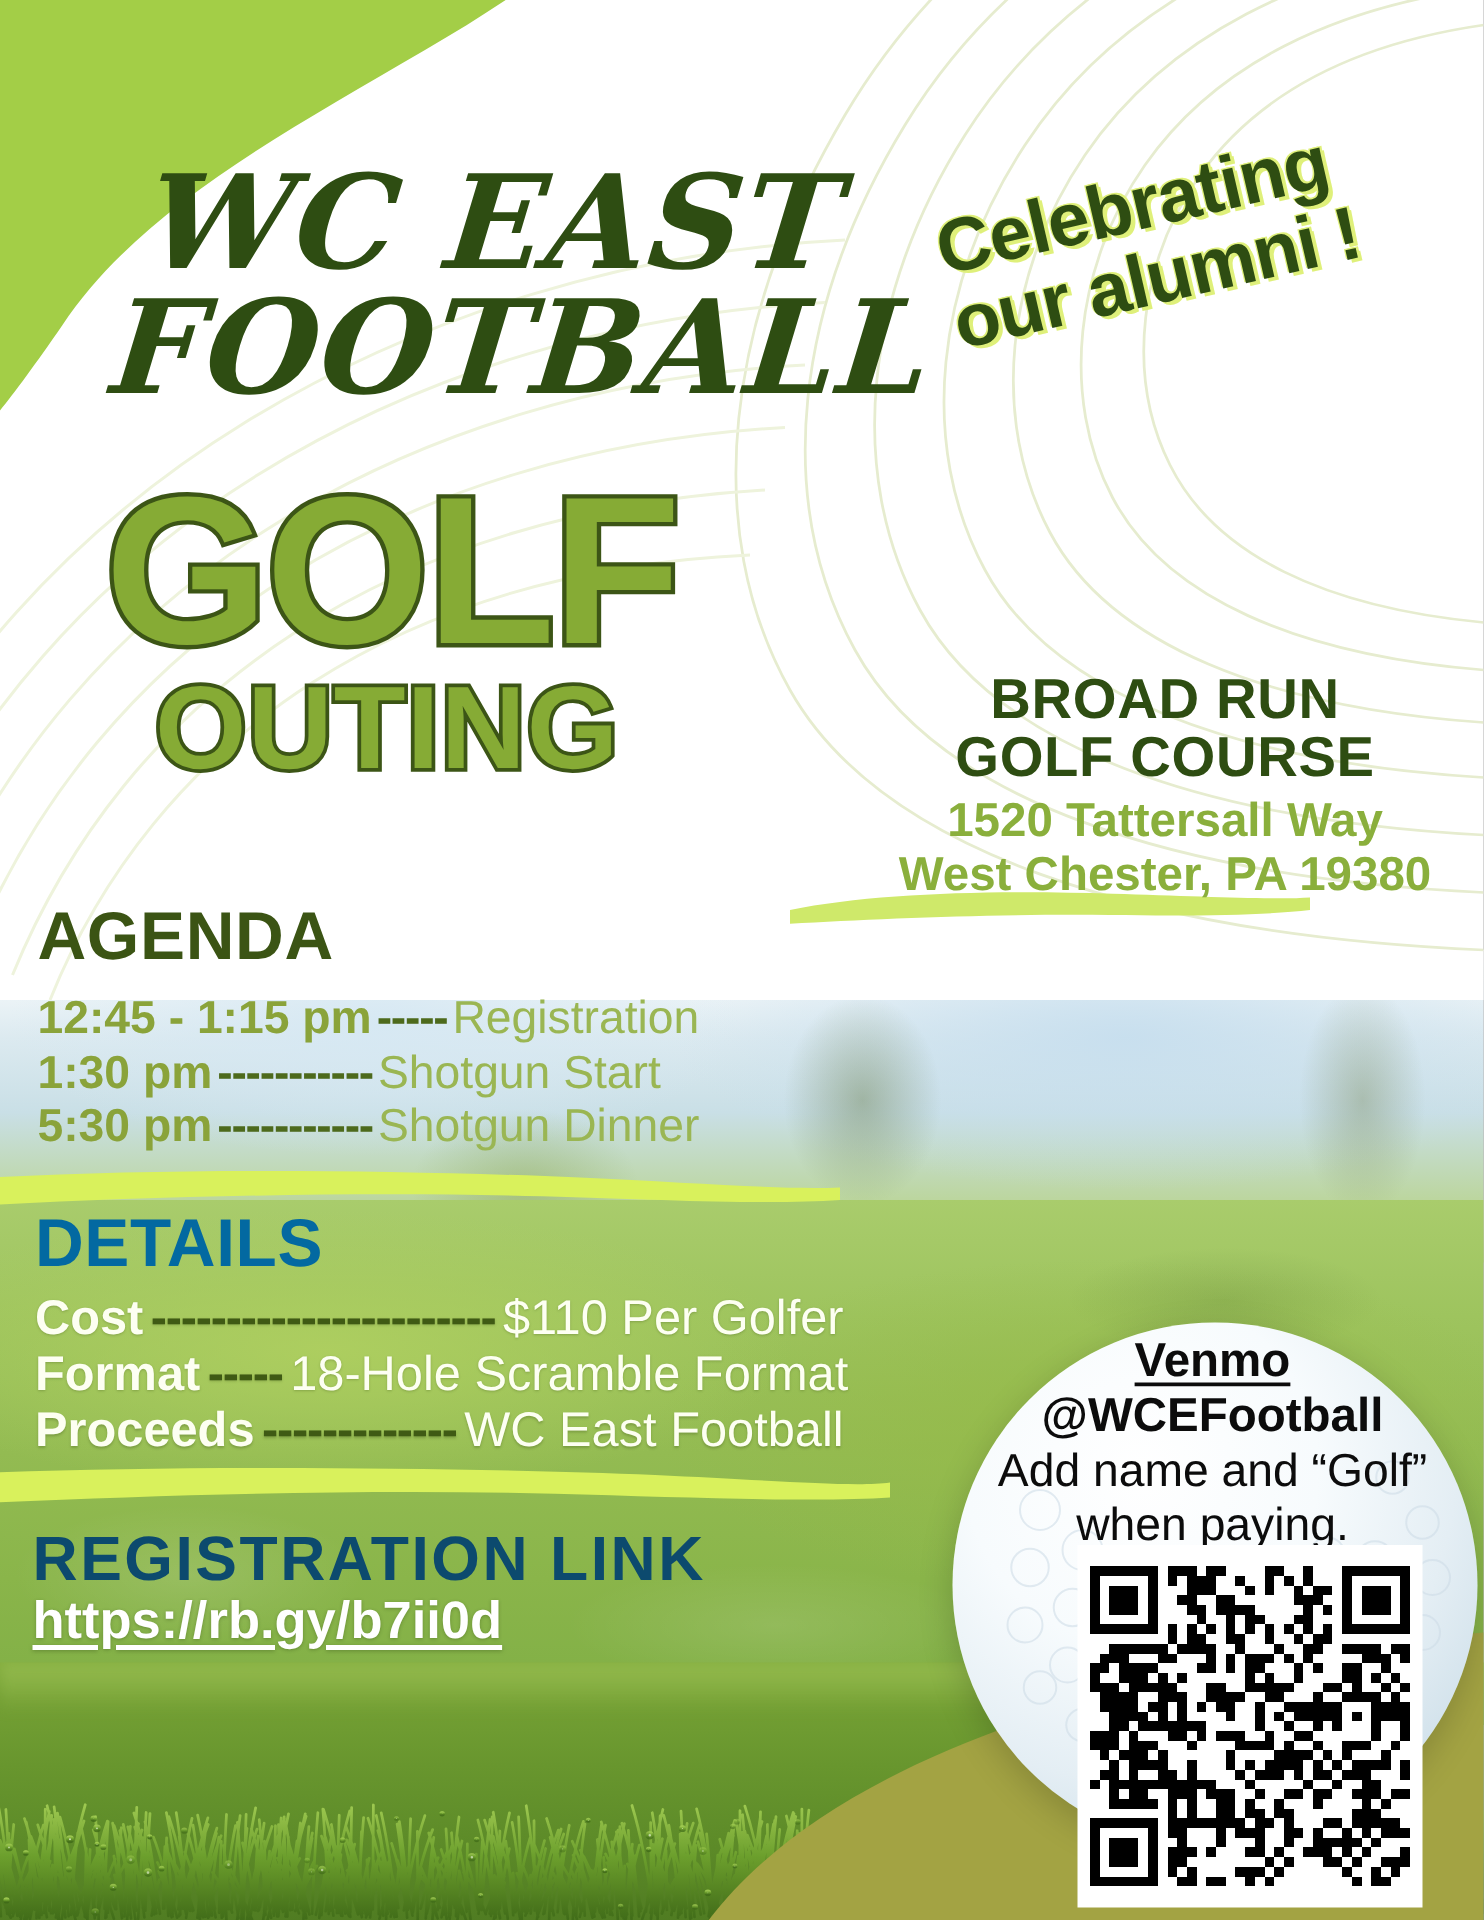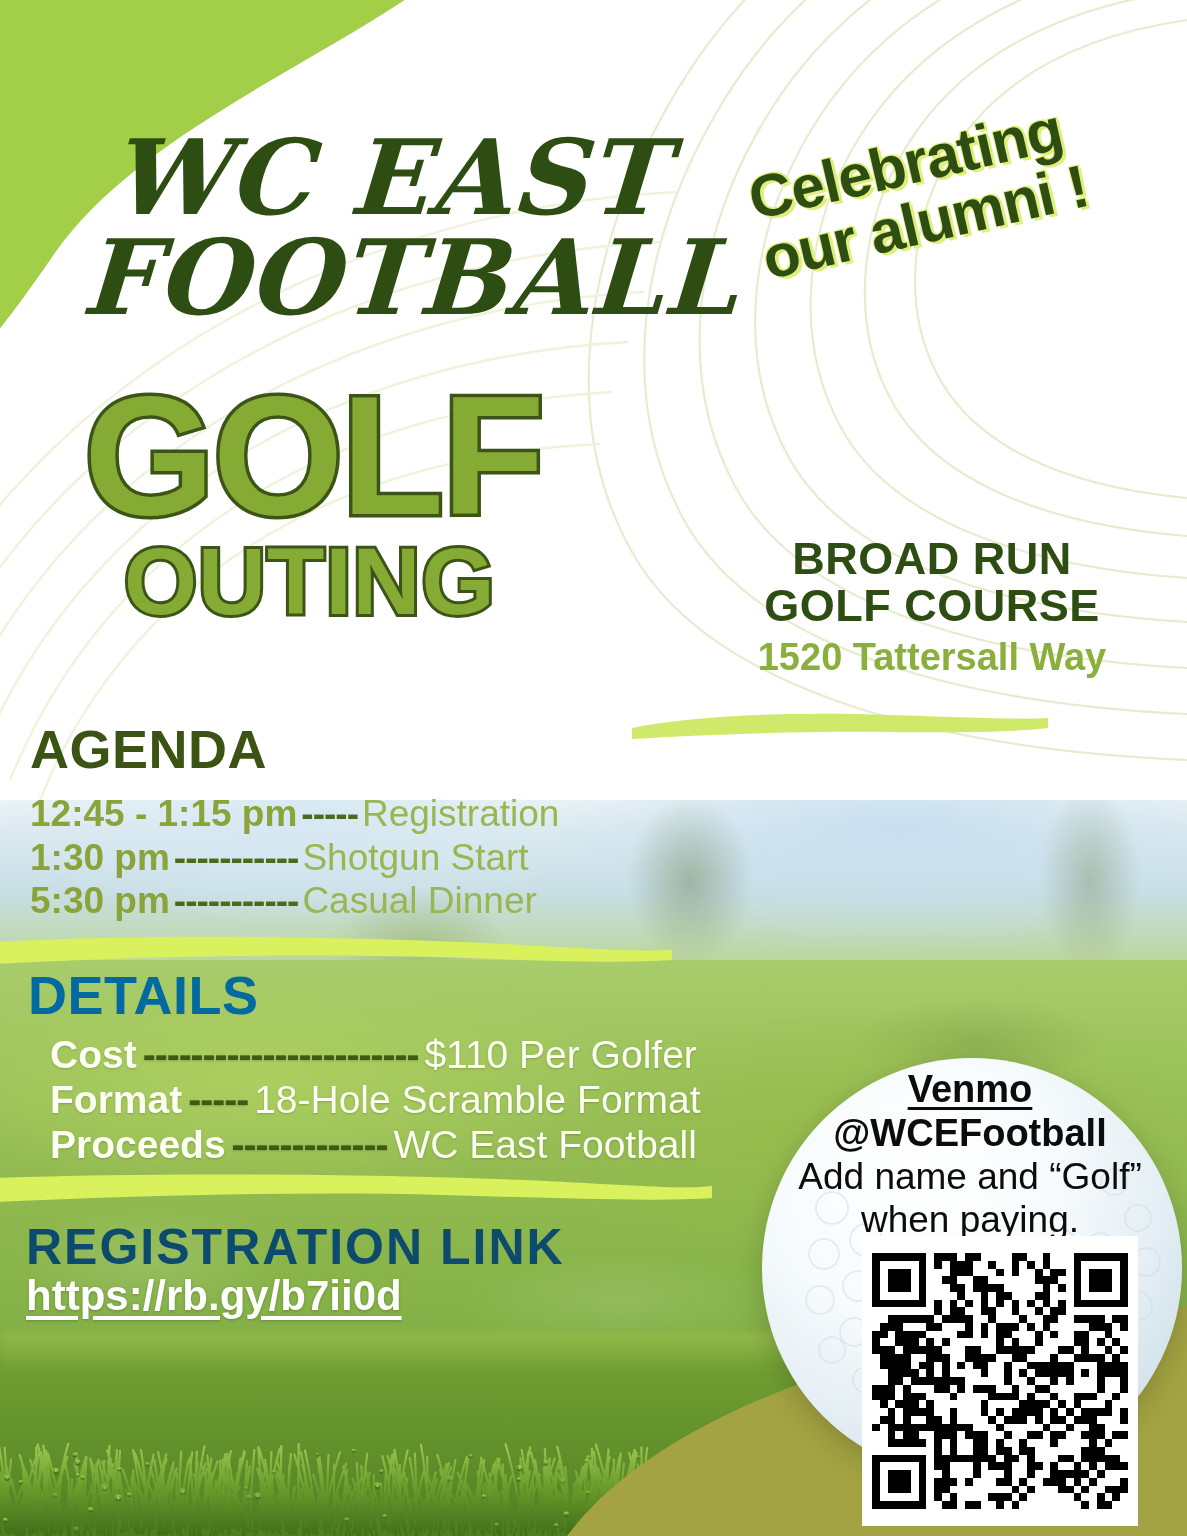--- a/index.html
+++ b/index.html
@@ -368,48 +368,49 @@
     <span class="l2">our alumni !</span>
   </div>
 
   <div class="venue">
     <div class="venue-name">
       <div>BROAD RUN</div>
       <div>GOLF COURSE</div>
     </div>
     <div class="venue-addr">
       <div>1520 Tattersall Way</div>
+      <div>West Chester, PA 19380</div>
     </div>
   </div>
 
 
   <div class="agenda">
     <div class="sec-head">AGENDA</div>
     <div class="agenda-rows">
       <div class="arow">
         <span class="a-time">12:45 - 1:15 pm</span>
         <span class="a-dash">-----</span>
         <span class="a-label">Registration</span>
       </div>
       <div class="arow">
         <span class="a-time">1:30 pm</span>
         <span class="a-dash">-----------</span>
         <span class="a-label">Shotgun Start</span>
       </div>
       <div class="arow">
         <span class="a-time">5:30 pm</span>
         <span class="a-dash">-----------</span>
-        <span class="a-label">Casual Dinner</span>
+        <span class="a-label">Shotgun Dinner</span>
       </div>
     </div>
   </div>
 
   <div class="details">
     <div class="sec-head">DETAILS</div>
-    <div style="margin-top:10px;margin-left:22px;">
+    <div style="margin-top:10px;">
       <div class="drow">
         <span>Cost</span>
         <span class="d-dash">-----------------------</span>
         <span class="d-val">$110 Per Golfer</span>
       </div>
       <div class="drow">
         <span>Format</span>
         <span class="d-dash">-----</span>
         <span class="d-val">18-Hole Scramble Format</span>
       </div>

